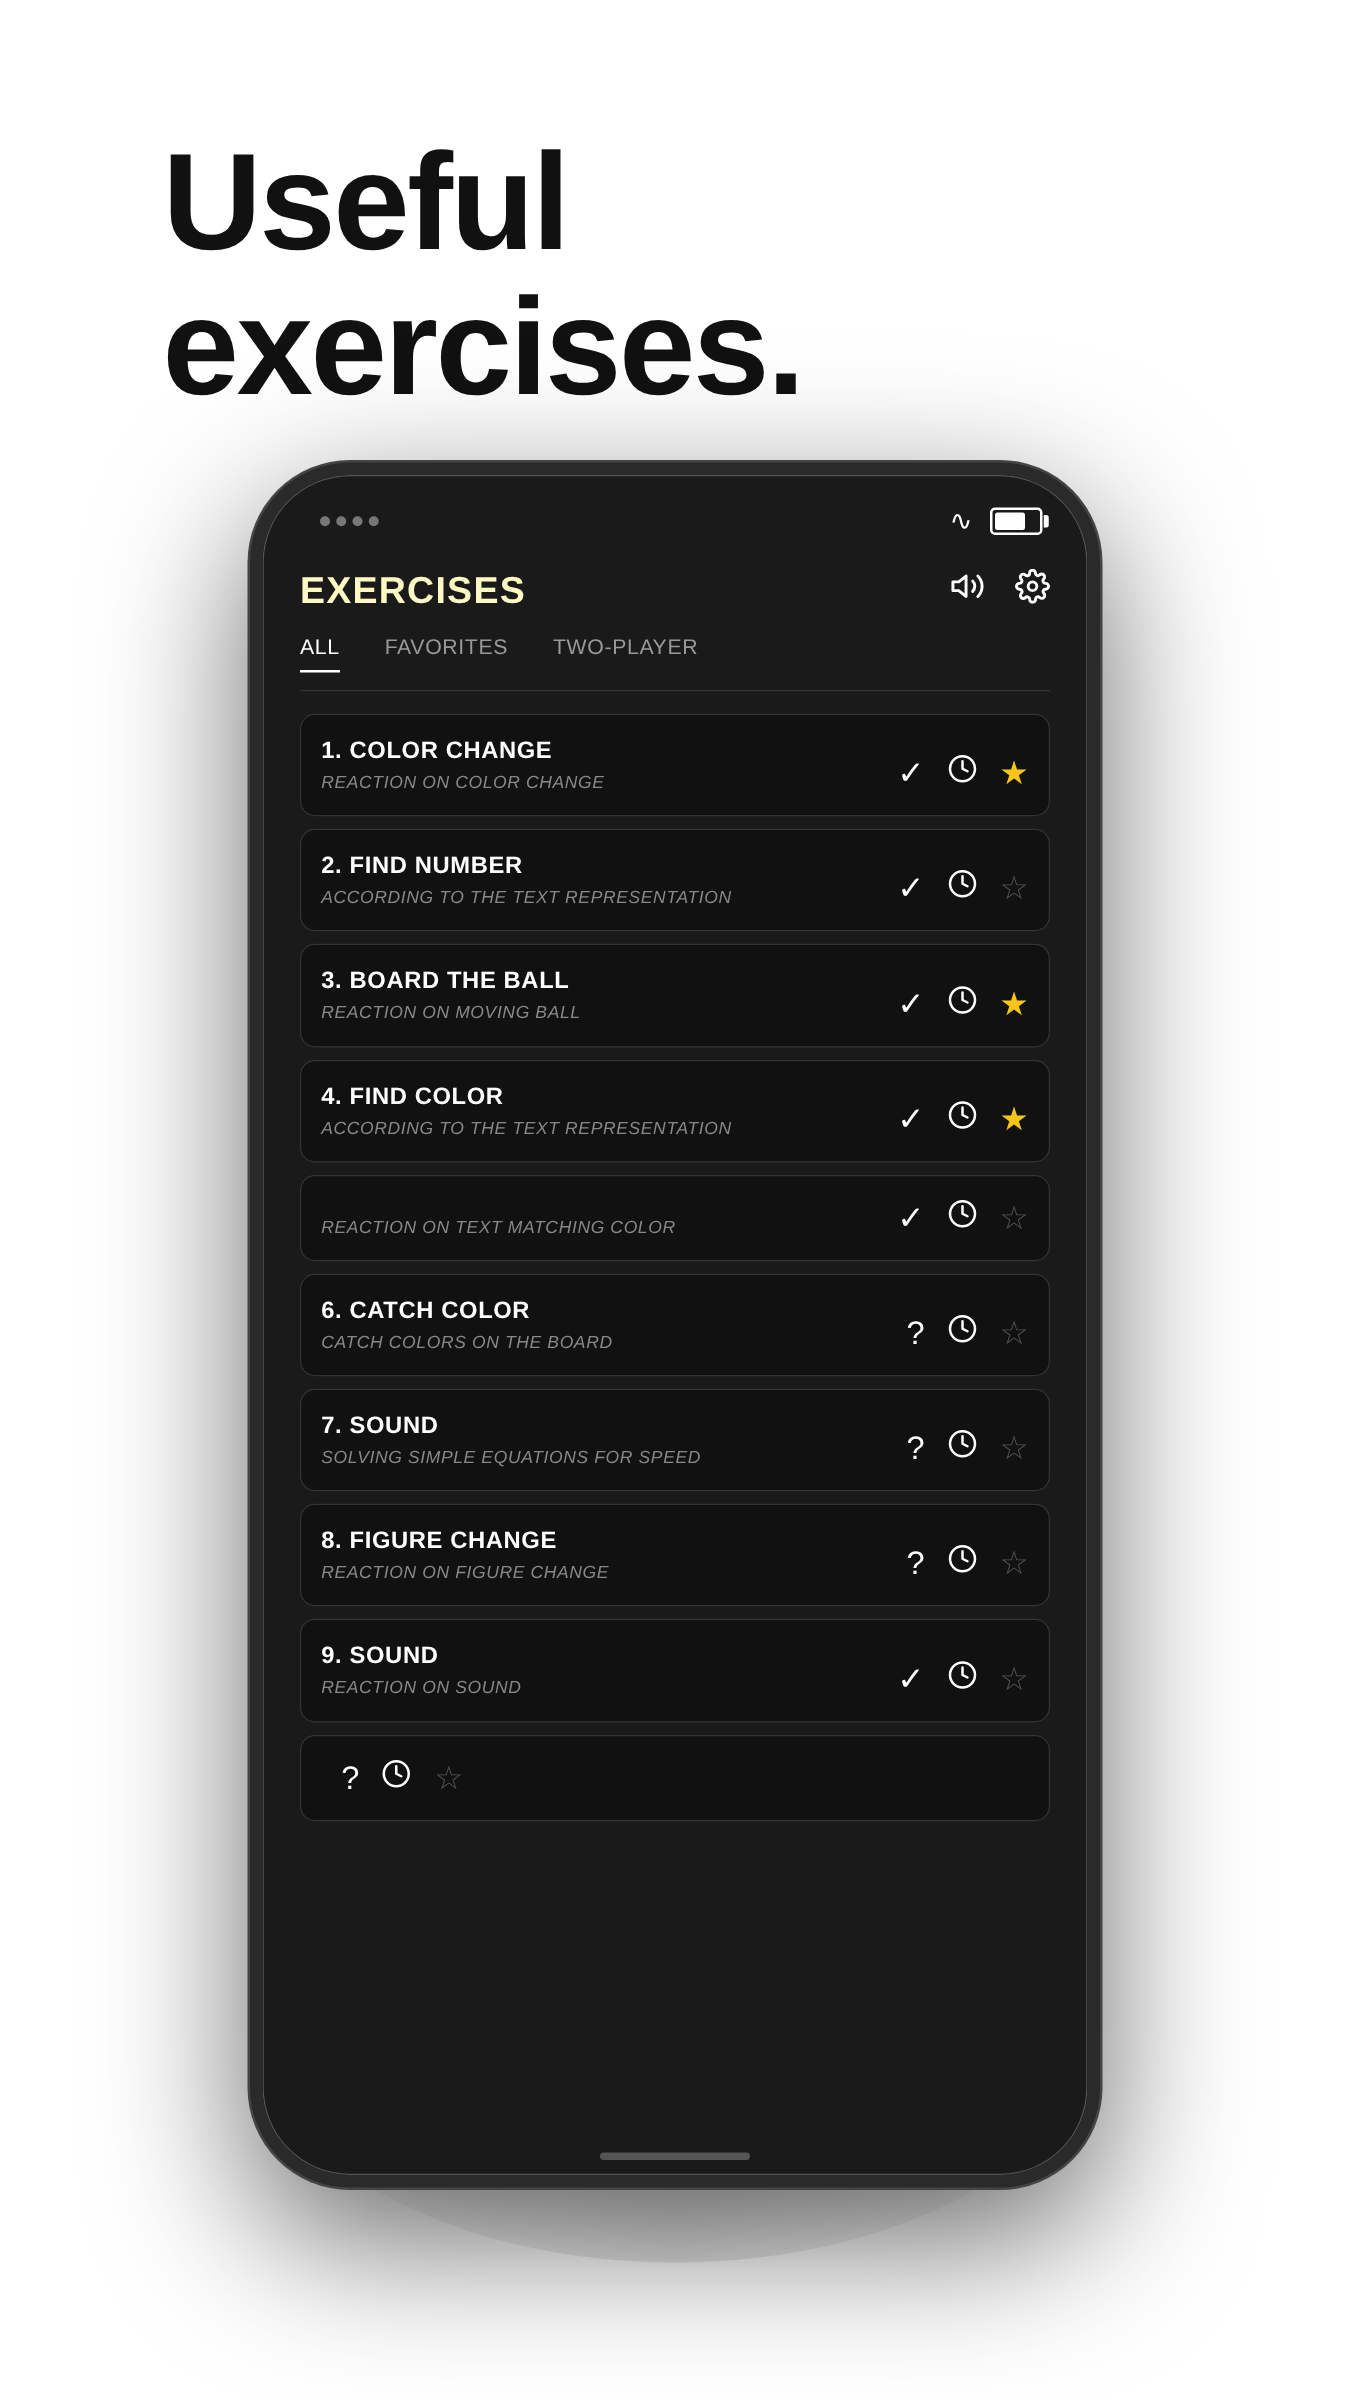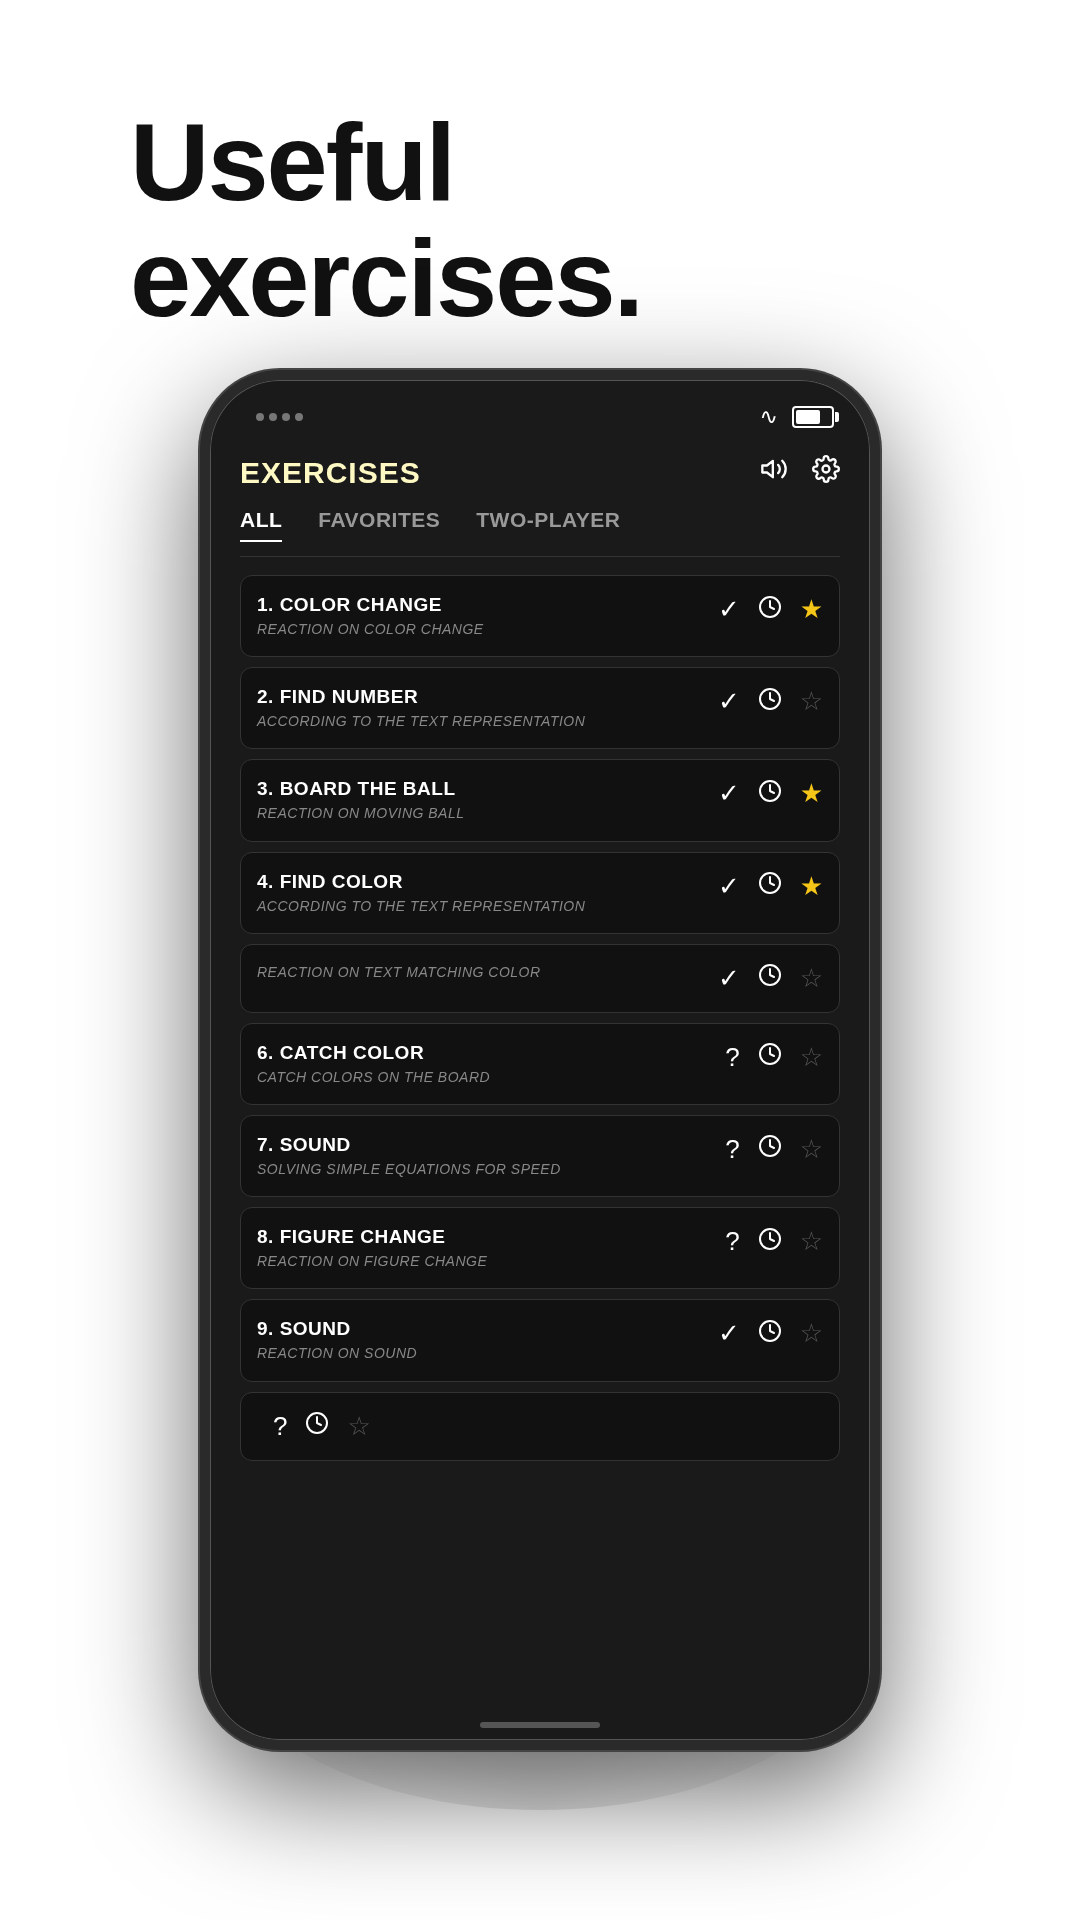--- a/index.html
+++ b/index.html
@@ -157,43 +157,43 @@
     
     .tabs {
       display: flex;
       gap: 36px;
       padding-bottom: 14px;
       border-bottom: 1px solid #333;
       margin-bottom: 18px;
     }
 
     .tab {
-      font-size: 21px;
-      font-weight: 700;
+      font-size: 17px;
+      font-weight: 400;
       color: #999;
       letter-spacing: 0.5px;
       padding-bottom: 8px;
       cursor: pointer;
     }
 
     .tab.active {
       color: #ffffff;
       border-bottom: 2px solid #ffffff;
     }
 
     
     .exercise-list {
       display: flex;
       flex-direction: column;
       gap: 0;
     }
 
     .exercise-item {
       display: flex;
-      align-items: flex-start;
+      align-items: flex-end;
       justify-content: space-between;
       padding: 18px 16px;
       border: 1px solid #333;
       border-radius: 12px;
       margin-bottom: 10px;
       background: #111;
       cursor: pointer;
     }
 
     .exercise-info {

